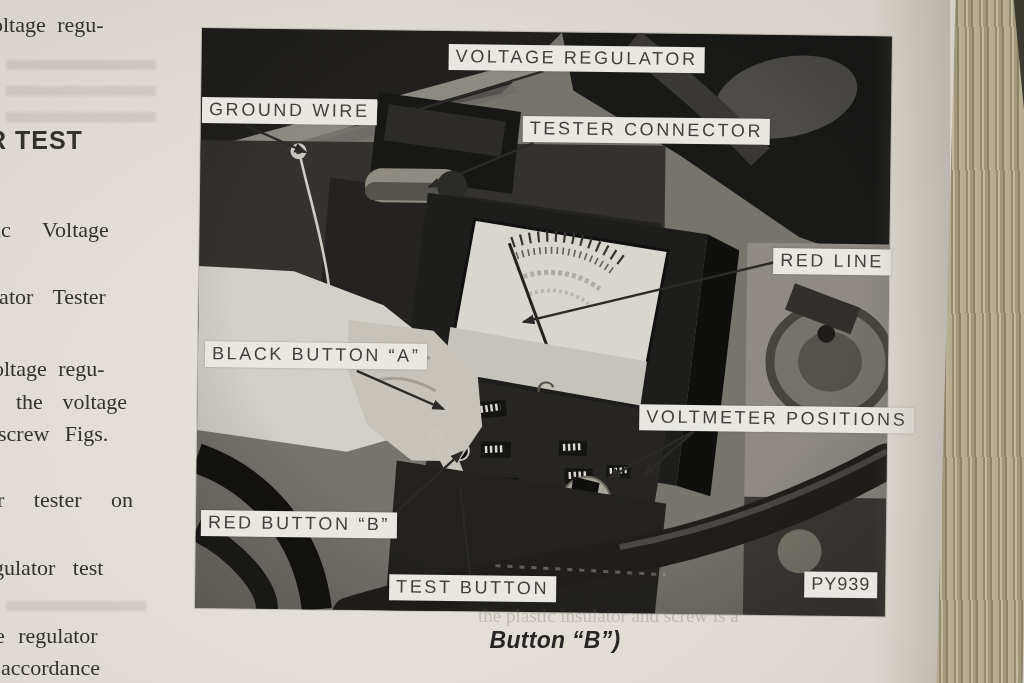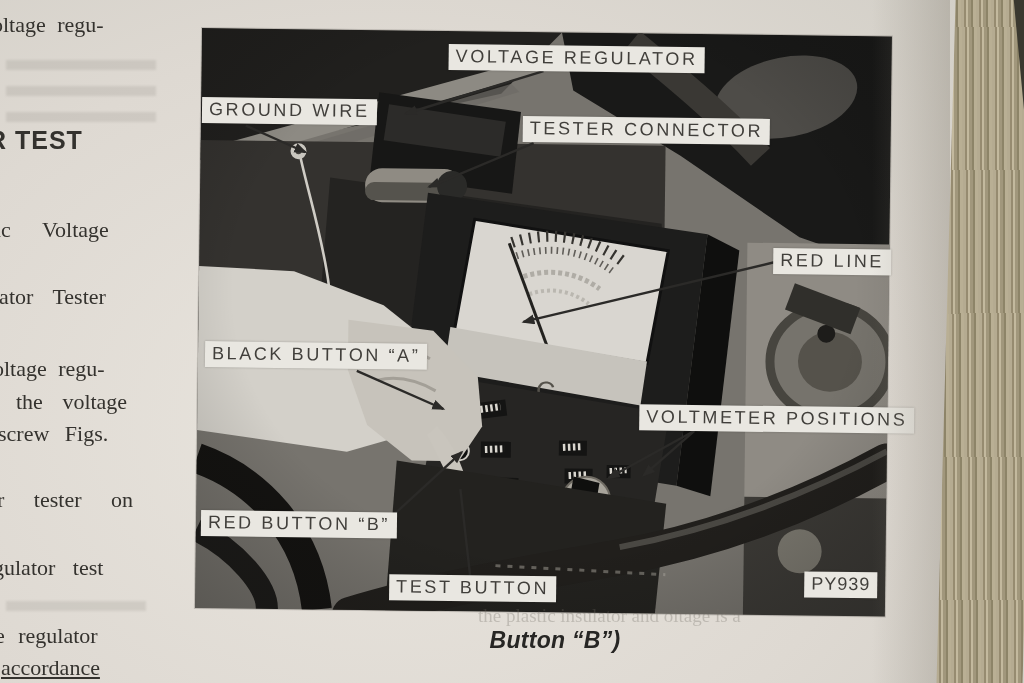--- a/index.html
+++ b/index.html
@@ -48,21 +48,21 @@
   <div class="ltline heading" style="left:-12px;top:128px;">R TEST</div>
   <div class="ltline" style="left:-5px;top:219px;word-spacing:26px;">ic Voltage</div>
   <div class="ltline" style="left:-7px;top:286px;word-spacing:14px;">lator Tester</div>
   <div class="ltline" style="left:-7px;top:358px;word-spacing:6px;">oltage regu-</div>
   <div class="ltline" style="left:3px;top:391px;word-spacing:14px;margin-left:13px;">the voltage</div>
   <div class="ltline" style="left:-2px;top:423px;word-spacing:10px;">screw Figs.</div>
   <div class="ltline" style="left:-3px;top:489px;word-spacing:24px;">r tester on</div>
   <div class="ltline" style="left:-7px;top:557px;word-spacing:12px;">gulator test</div>
   <div class="smudge" style="left:6px;top:585px;width:140px;height:26px;"></div>
   <div class="ltline" style="left:-5px;top:625px;word-spacing:8px;">e regulator</div>
-  <div class="ltline" style="left:1px;top:657px;word-spacing:2px;text-decoration:underline;">accordance</div>
+  <div class="ltline" style="left:1px;top:657px;word-spacing:2px;">accordance</div>
 </div>
 
 <figure class="photo">
   <svg width="690" height="580" viewBox="0 0 690 580">
     <defs>
       <marker id="ah" markerWidth="14" markerHeight="12" refX="11" refY="5" orient="auto" markerUnits="userSpaceOnUse">
         <path d="M0,0 L13,5 L0,10 z" fill="#2b2a28"></path>
       </marker>
       <radialGradient id="vig" cx="50%" cy="45%" r="75%">
         <stop offset="60%" stop-color="rgba(0,0,0,0)"></stop>
@@ -191,21 +191,21 @@
   <div class="plabel" style="left:1px;top:69px;">GROUND WIRE</div>
   <div class="plabel" style="left:322px;top:84px;">TESTER CONNECTOR</div>
   <div class="plabel" style="left:574px;top:213px;">RED LINE</div>
   <div class="plabel" style="left:7px;top:313px;">BLACK BUTTON “A”</div>
   <div class="plabel" style="left:442px;top:371px;">VOLTMETER POSITIONS</div>
   <div class="plabel" style="left:5px;top:482px;">RED BUTTON “B”</div>
   <div class="plabel" style="left:194px;top:544px;">TEST BUTTON</div>
   <div class="plabel" style="left:609px;top:536px;letter-spacing:1px;">PY939</div>
 </figure>
 
-<div class="showthrough-line">the plastic insulator and        oltage is a</div>
+<div class="showthrough-line">the plastic insulator and        screw is a</div>
 
 <div class="caption">
   <div>Button “B”)</div>
 </div>
 
 <div class="edge-shadow"></div>
 <div class="fore-edge"></div>
 <div class="corner-dark"></div>
 
 </body></html>

